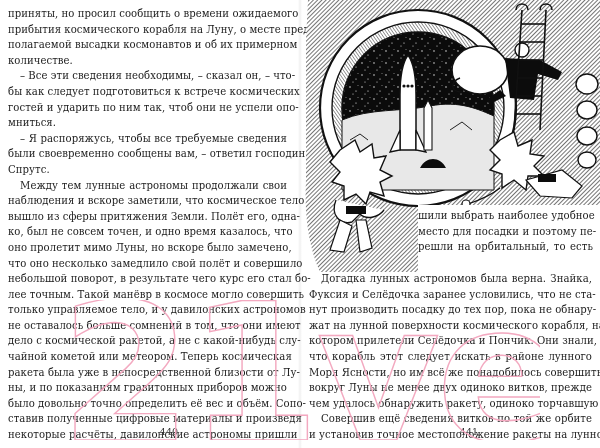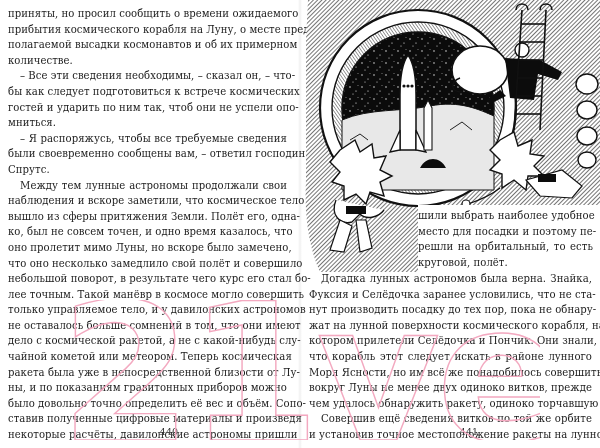--- a/index.html
+++ b/index.html
@@ -94,21 +94,20 @@
     <div class="folio folio-left">440</div>
   </div>
 
   <div class="gutter"></div>
 
   <div class="page page-right">
     <div class="textblock right-wrap" id="right-wrap">
         <span class="ln">шили выбрать наиболее удобное</span>
         <span class="ln">место для посадки и поэтому пе-</span>
         <span class="ln">решли на орбитальный, то есть</span>
-        <span class="ln last">круговой, полёт.</span>
       </div>
     <div class="textblock right-text" id="right-text">
         <span class="ln ind">Догадка лунных астрономов была верна. Знайка,</span>
         <span class="ln">Фуксия и Селёдочка заранее условились, что не ста-</span>
         <span class="ln">нут производить посадку до тех пор, пока не обнару-</span>
         <span class="ln">жат на лунной поверхности космического корабля, на</span>
         <span class="ln">котором прилетели Селёдочка и Пончик. Они знали,</span>
         <span class="ln">что корабль этот следует искать в районе лунного</span>
         <span class="ln">Моря Ясности, но им всё же понадобилось совершить</span>
         <span class="ln">вокруг Луны не менее двух одиноко витков, прежде</span>

